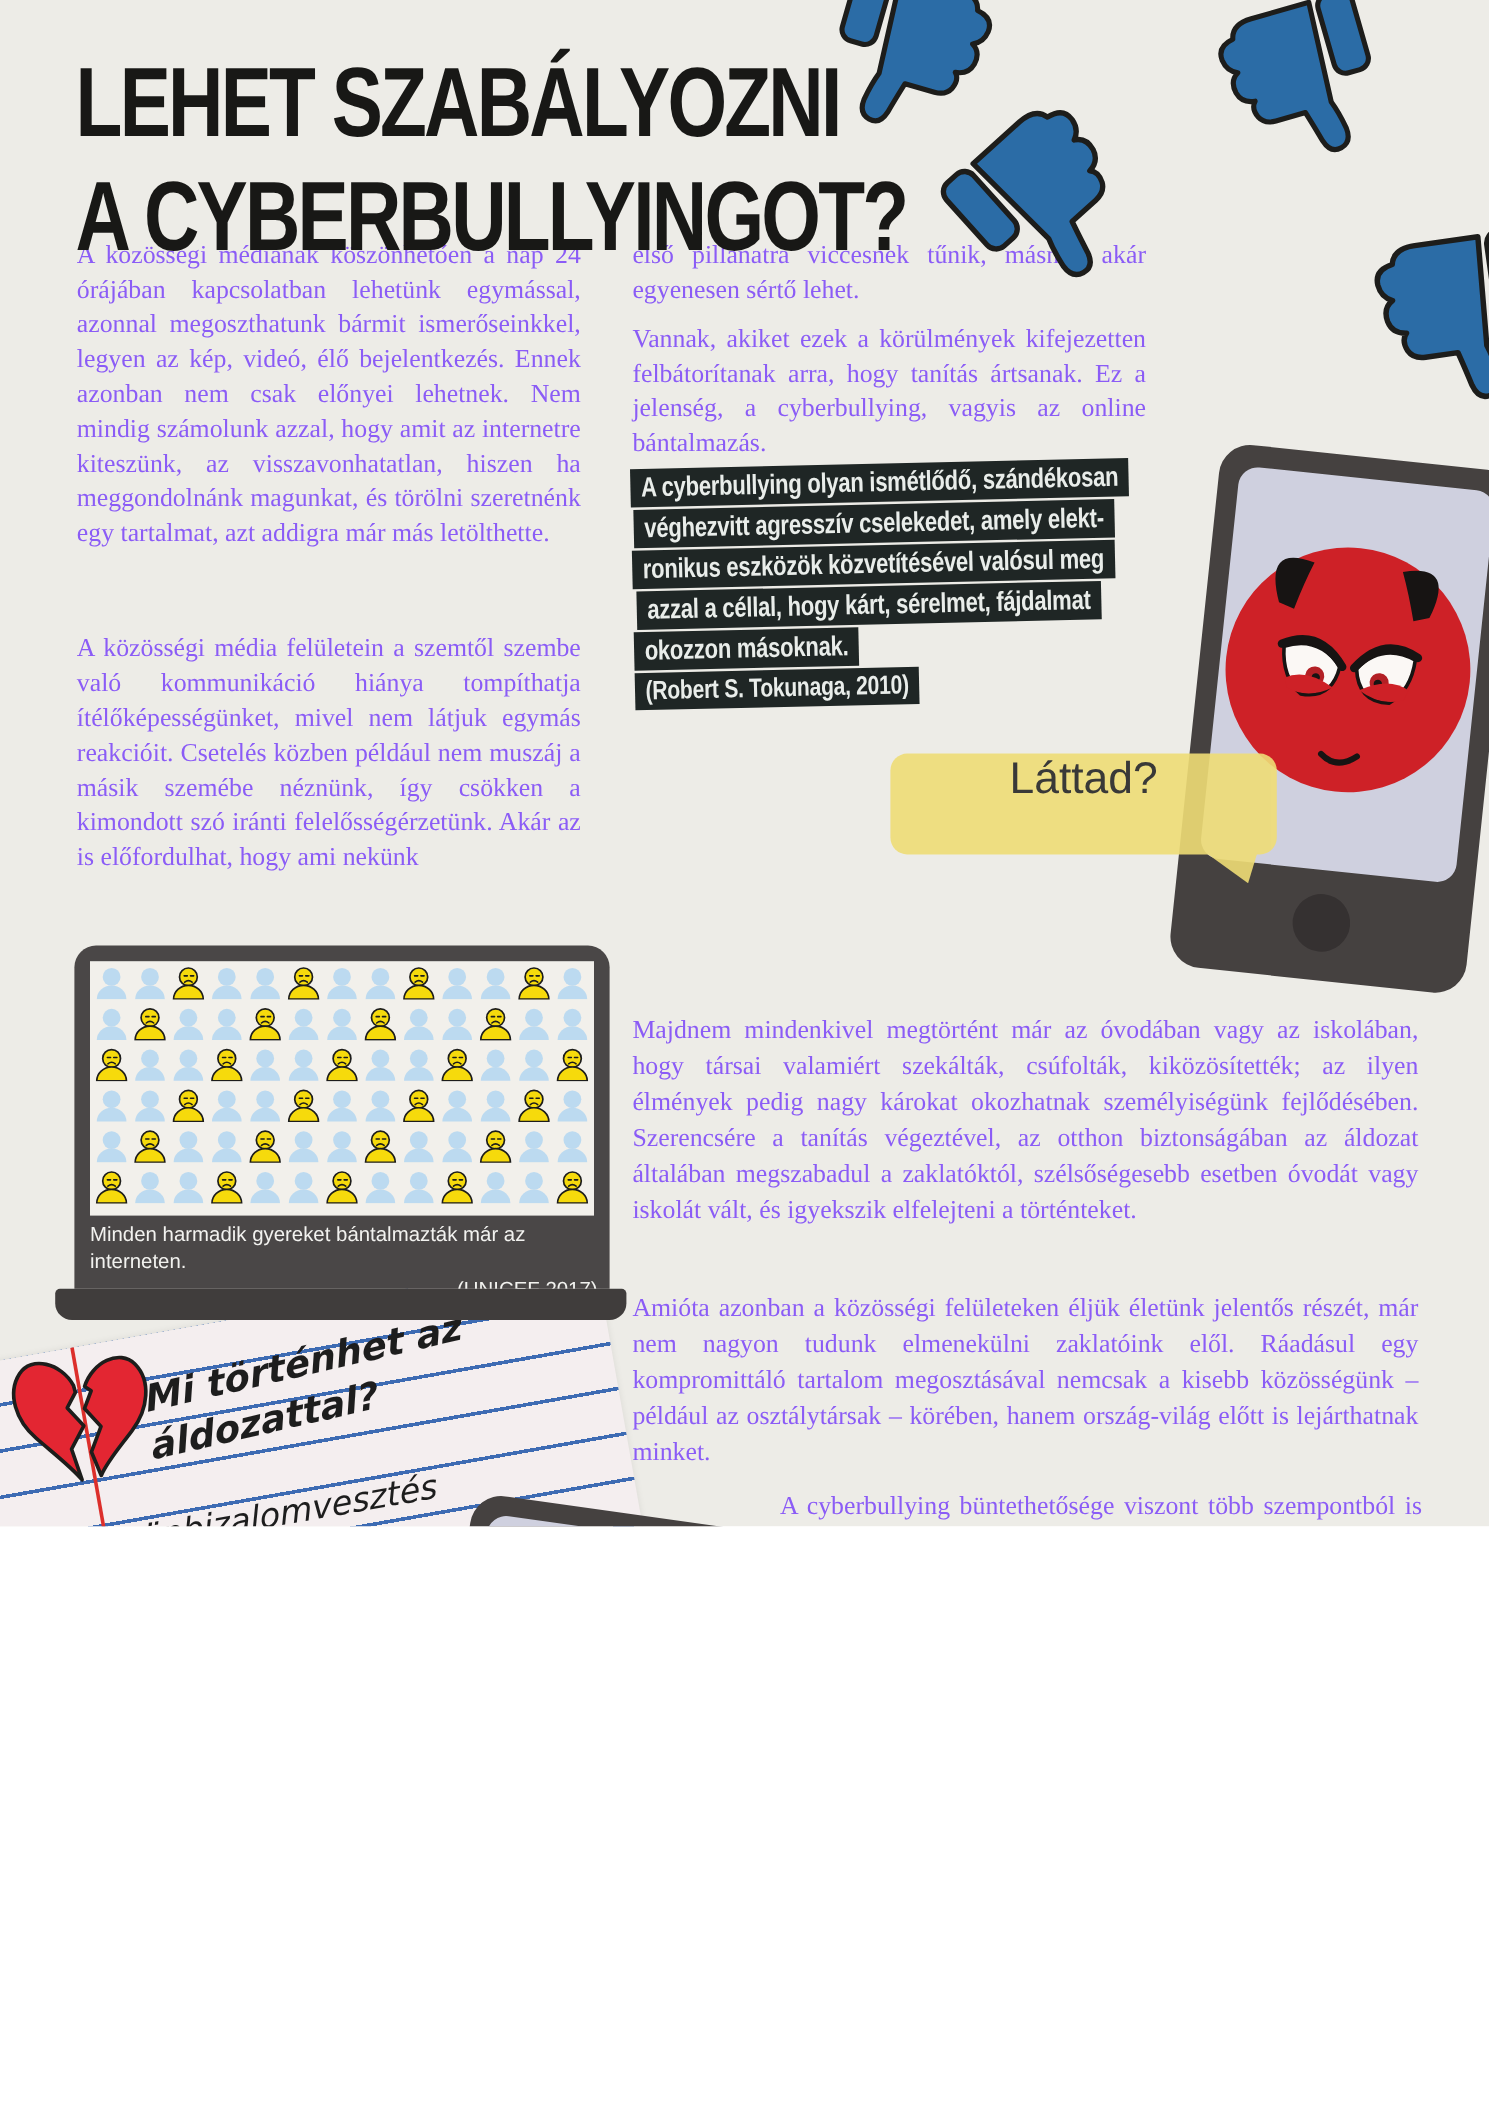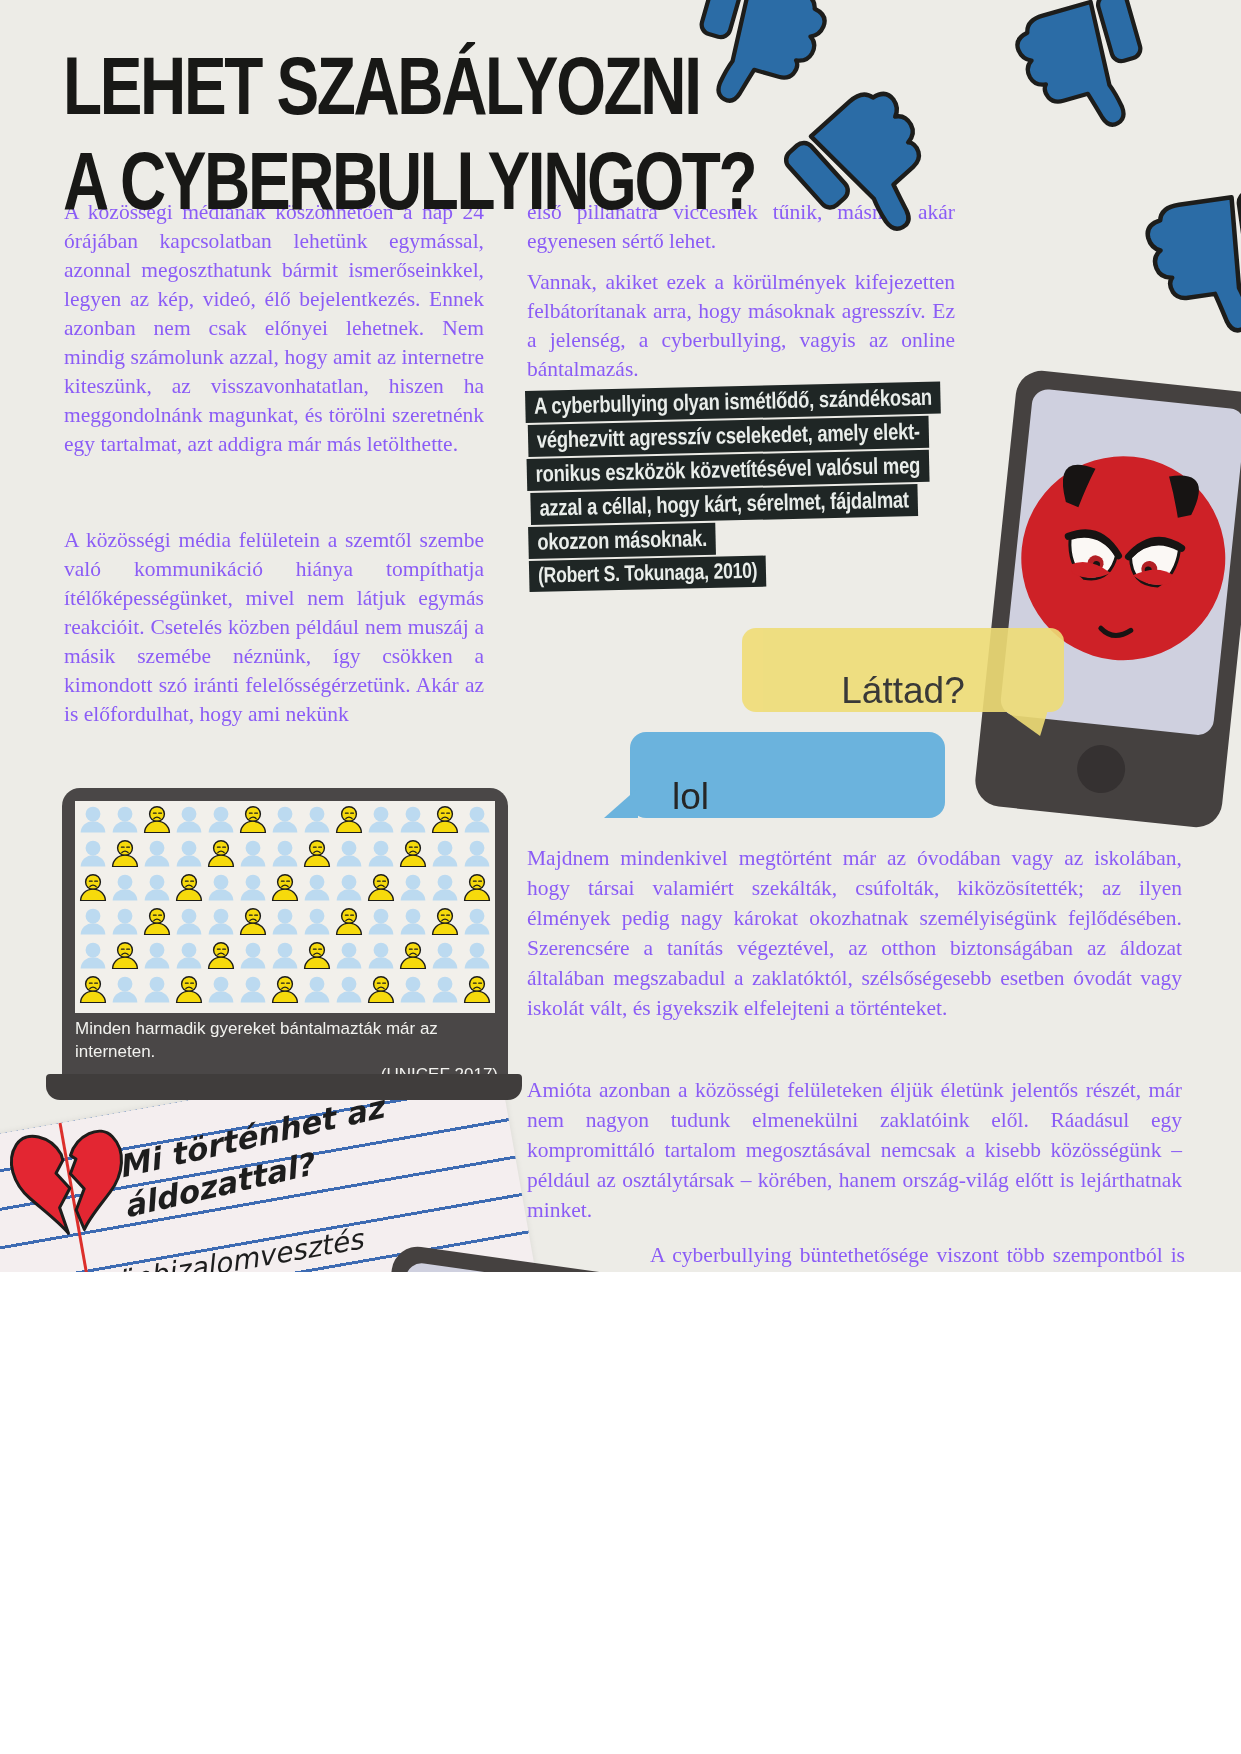--- a/index.html
+++ b/index.html
@@ -51,21 +51,21 @@
   .devil-phone{left:995px; top:380px; width:248px; height:438px; transform:rotate(6deg); z-index:2;}
   .devil-phone .screen{left:17px; top:18px; right:17px; bottom:92px;}
   .devil-phone .home{left:50%; bottom:24px; width:48px; height:48px; margin-left:-24px;}
   .cry-phone{left:362px; top:1262px; width:300px; height:460px; transform:rotate(8deg); z-index:6;}
   .cry-phone .screen{left:15px; top:16px; right:15px; bottom:104px;}
   .cry-phone .home{left:50%; bottom:28px; width:46px; height:46px; margin-left:-23px;}
   .screen svg{position:absolute; left:0; top:0; width:100%; height:100%;}
   
   .bubble{
     position:absolute; font-family:"Liberation Sans", sans-serif; font-size:37px;
-    color:#262626; display:flex; align-items:flex-end; z-index:5;
+    color:#262626; display:flex; align-items:flex-start; z-index:5;
   }
   .b-yellow{left:742px; top:628px; width:322px; height:84px; background:var(--bubble_yellow);
     border-radius:14px; opacity:0.9; justify-content:center;}
   .b-yellow .tail{position:absolute; right:16px; bottom:-24px; width:44px; height:26px;
     background:var(--bubble_yellow); clip-path:polygon(0 0,100% 0,82% 100%);}
   .b-blue{left:630px; top:732px; width:315px; height:86px; background:var(--bubble_blue);
     border-radius:16px; padding-left:42px; box-sizing:border-box;}
   .b-blue .tail{position:absolute; left:-26px; bottom:0; width:34px; height:30px;
     background:var(--bubble_blue); clip-path:polygon(100% 0,100% 100%,0 100%);}
   
@@ -138,21 +138,21 @@
     </div>
 
   <div class="title">
     <div>LEHET SZABÁLYOZNI</div>
     <div>A CYBERBULLYINGOT?</div>
   </div>
 
   <div class="para p-c1a">A közösségi médiának köszönhetően a nap 24 órájában kapcsolatban lehetünk egymással, azonnal megoszthatunk bármit ismerőseinkkel, legyen az kép, videó, élő bejelentkezés. Ennek azonban nem csak előnyei lehetnek. Nem mindig számolunk azzal, hogy amit az internetre kiteszünk, az visszavonhatatlan, hiszen ha meggondolnánk magunkat, és törölni szeretnénk egy tartalmat, azt addigra már más letölthette.</div>
   <div class="para p-c1b">A közösségi média felületein a szemtől szembe való kommunikáció hiánya tompíthatja ítélőképességünket, mivel nem látjuk egymás reakcióit. Csetelés közben például nem muszáj a másik szemébe néznünk, így csökken a kimondott szó iránti felelősségérzetünk. Akár az is előfordulhat, hogy ami nekünk</div>
   <div class="para p-c2a">első pillanatra viccesnek tűnik, másnak akár egyenesen sértő lehet.</div>
-  <div class="para p-c2b">Vannak, akiket ezek a körülmények kifejezetten felbátorítanak arra, hogy másoknak agresszív. Ez a jelenség, a cyberbullying, vagyis az online bántalmazás.</div>
+  <div class="para p-c2b">Vannak, akiket ezek a körülmények kifejezetten felbátorítanak arra, hogy tanítás ártsanak. Ez a jelenség, a cyberbullying, vagyis az online bántalmazás.</div>
   <div class="para p-majdnem">Majdnem mindenkivel megtörtént már az óvodában vagy az iskolában, hogy társai valamiért szekálták, csúfolták, kiközösítették; az ilyen élmények pedig nagy károkat okozhatnak személyiségünk fejlődésében. Szerencsére a tanítás végeztével, az otthon biztonságában az áldozat általában megszabadul a zaklatóktól, szélsőségesebb esetben óvodát vagy iskolát vált, és igyekszik elfelejteni a történteket.</div>
   <div class="para p-amiota">Amióta azonban a közösségi felületeken éljük életünk jelentős részét, már nem nagyon tudunk elmenekülni zaklatóink elől. Ráadásul egy kompromittáló tartalom megosztásával nemcsak a kisebb közösségünk – például az osztálytársak – körében, hanem ország-világ előtt is lejárthatnak minket.</div>
   <div class="para p-buntet">A cyberbullying büntethetősége viszont több szempontból is bonyolultabb az „offline” bántalmazásnál: az elkövető lehet névtelen, és tette sok esetben kevésbé látványos, egyértelmű a szülők, tanárok számára. Ugyanakkor tudjuk, hogy a 13-17 évesek több mint 2/3-a szívesebben kommunikál társaival online, mint személyesen (Rideout, V. &amp; Robb, M.B., 2018-as egyesült államokbeli felmérése alapján). Ez az adat egy közösségimédia-protokoll létrehozásának szükségét mutatja.</div>
 
   <div class="phone devil-phone">
     <div class="screen">
       <svg viewBox="0 0 214 328">
         <circle cx="107" cy="160" r="102" fill="var(--devil_red)"></circle>
         <path d="M44,110 Q26,62 70,74 Q63,92 57,114 Z" fill="#171413"></path>
         <path d="M170,110 Q188,62 144,74 Q151,92 157,114 Z" fill="#171413"></path>
@@ -178,24 +178,20 @@
     <span class="q-line">ronikus eszközök közvetítésével valósul meg</span>
     <span class="q-line">azzal a céllal, hogy kárt, sérelmet, fájdalmat</span>
     <span class="q-line">okozzon másoknak.</span>
     <span class="q-line q-attr">(Robert S. Tokunaga, 2010)</span>
   </div>
 
   <div class="bubble b-yellow">
     <span>Láttad?</span>
     <span class="tail"></span>
   </div>
-  <div class="bubble b-blue">
-    <span>lol</span>
-    <span class="tail"></span>
-  </div>
 
   <div class="laptop">
     <div class="lscreen">
       <div class="emoji-grid" id="emoji-grid">
           <div class="egrid-row">
             <span>
               <svg viewBox="0 0 34 32" width="30" height="29">
     <circle cx="17" cy="11" r="8.4" fill="#BCDAF0"></circle>
     <path d="M3,32 a14,13 0 0 1 28,0 z" fill="#BCDAF0"></path>
 

